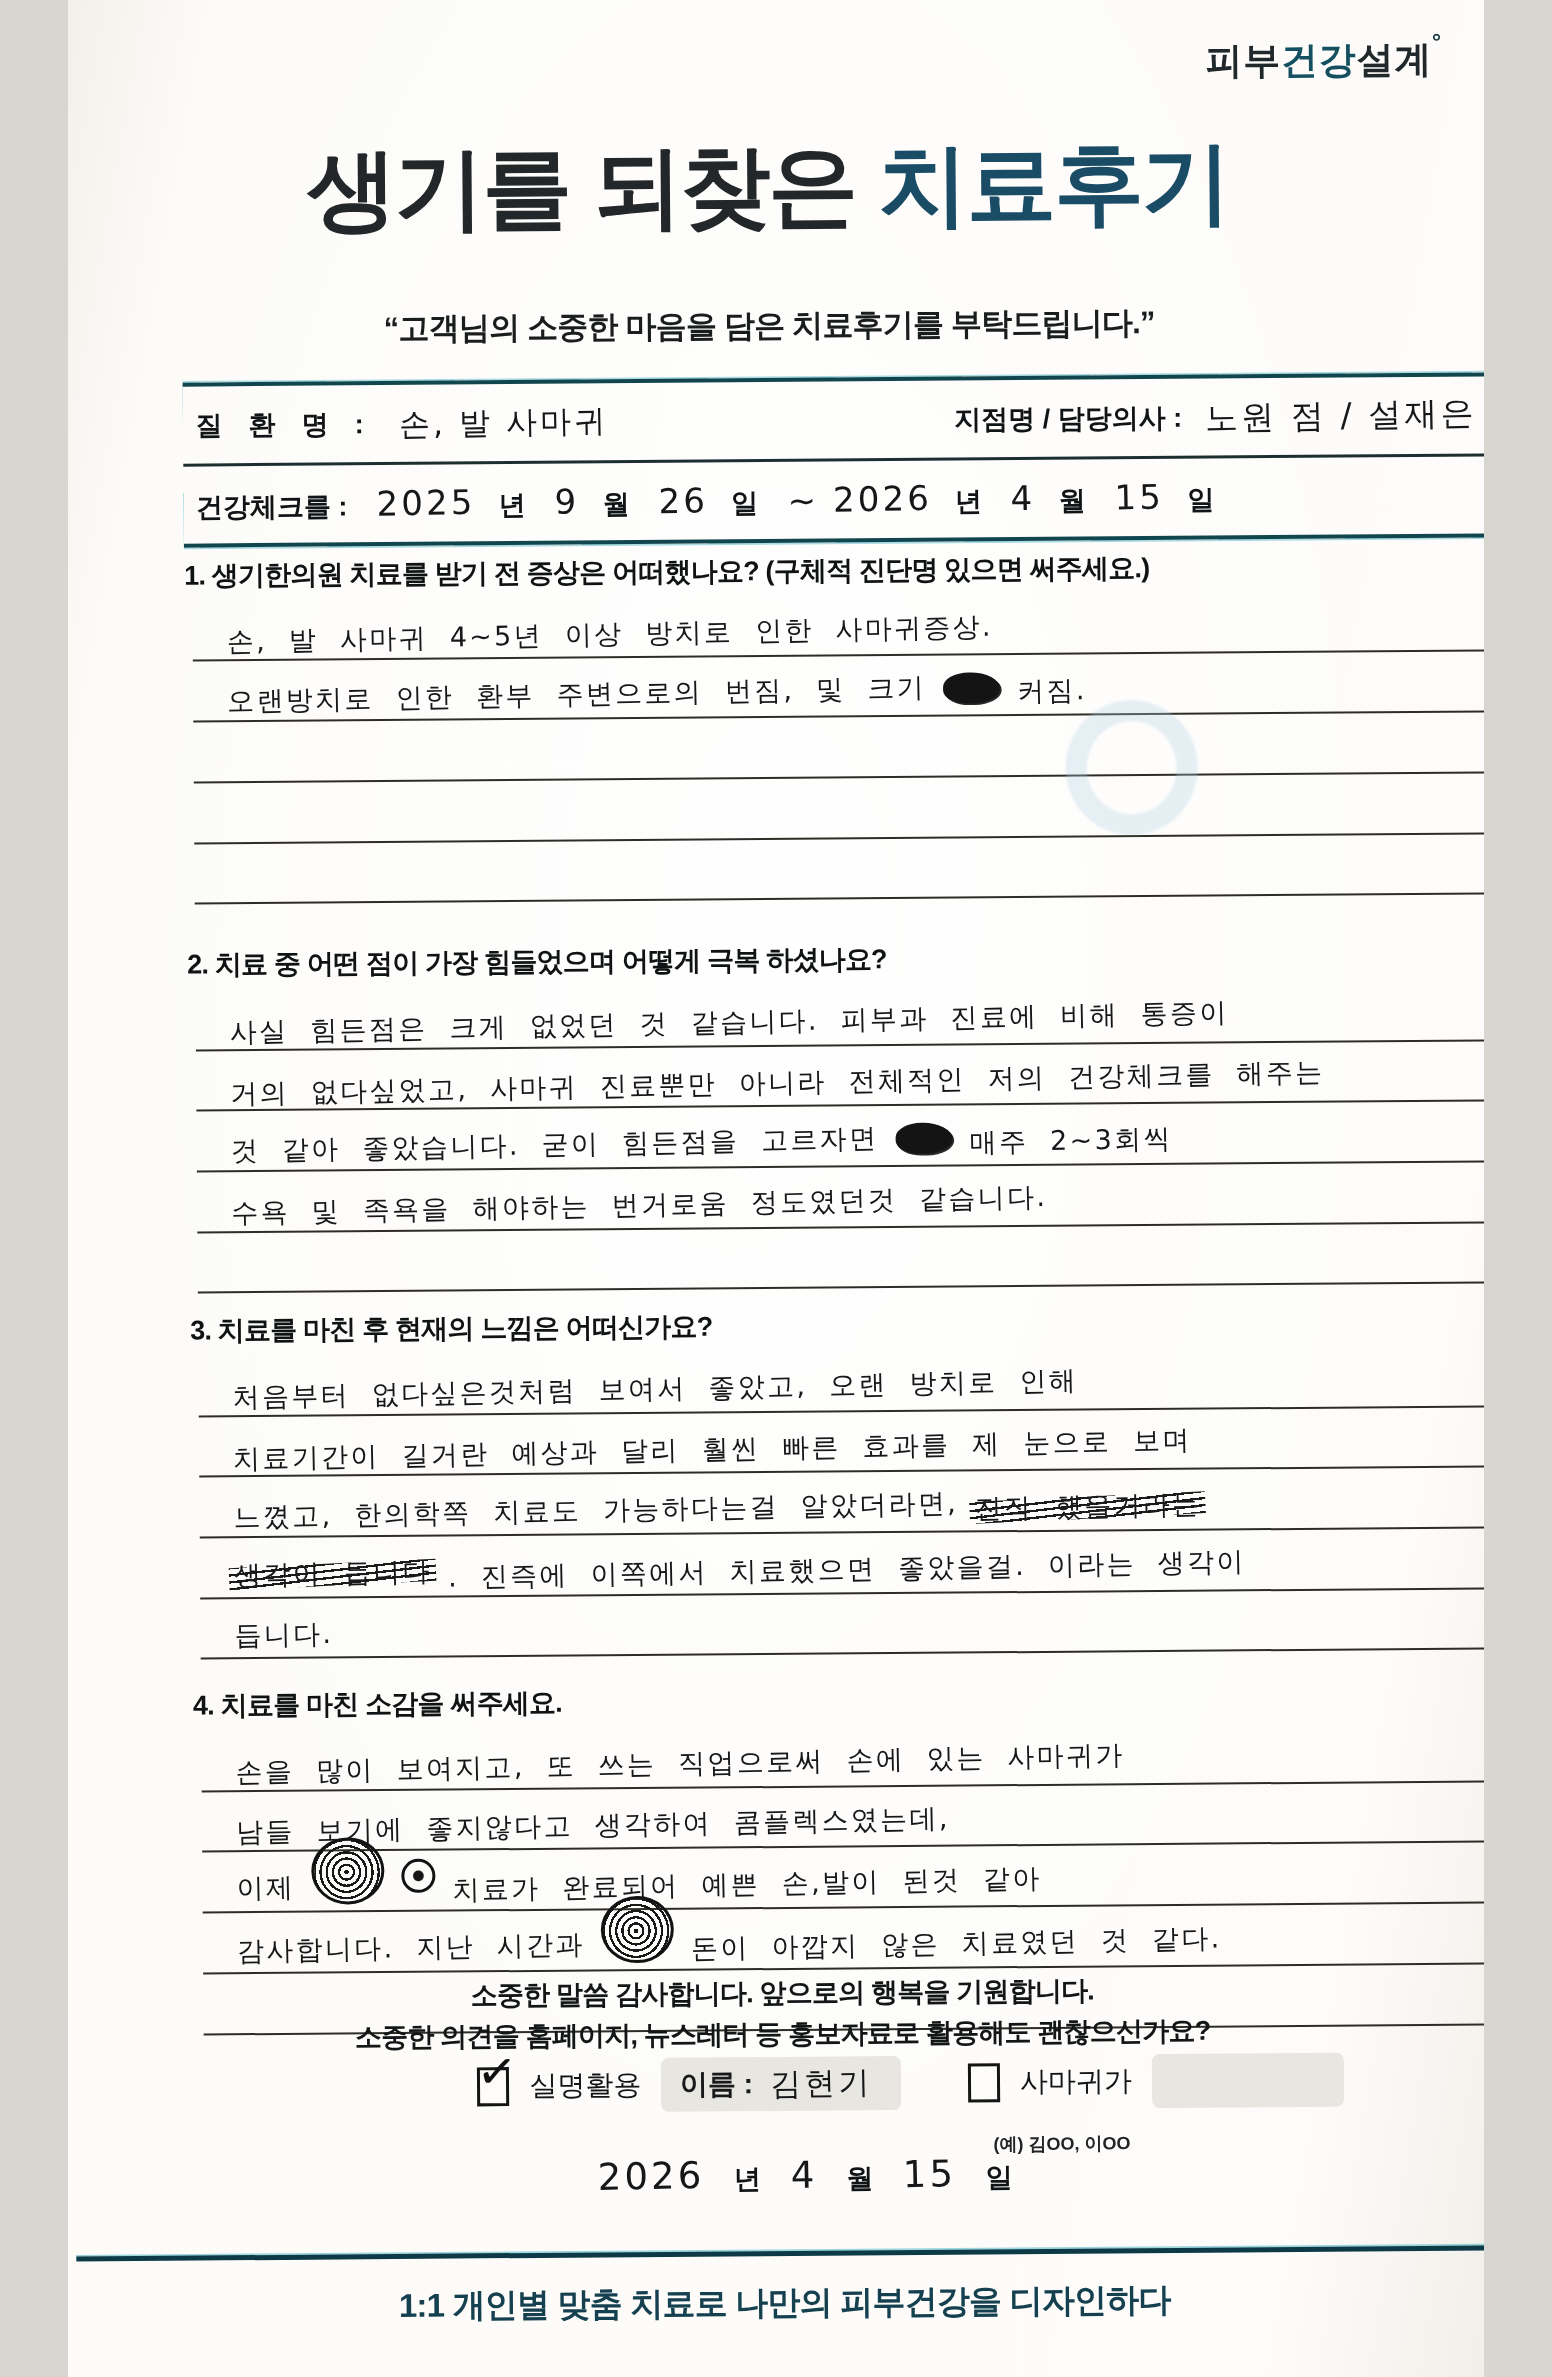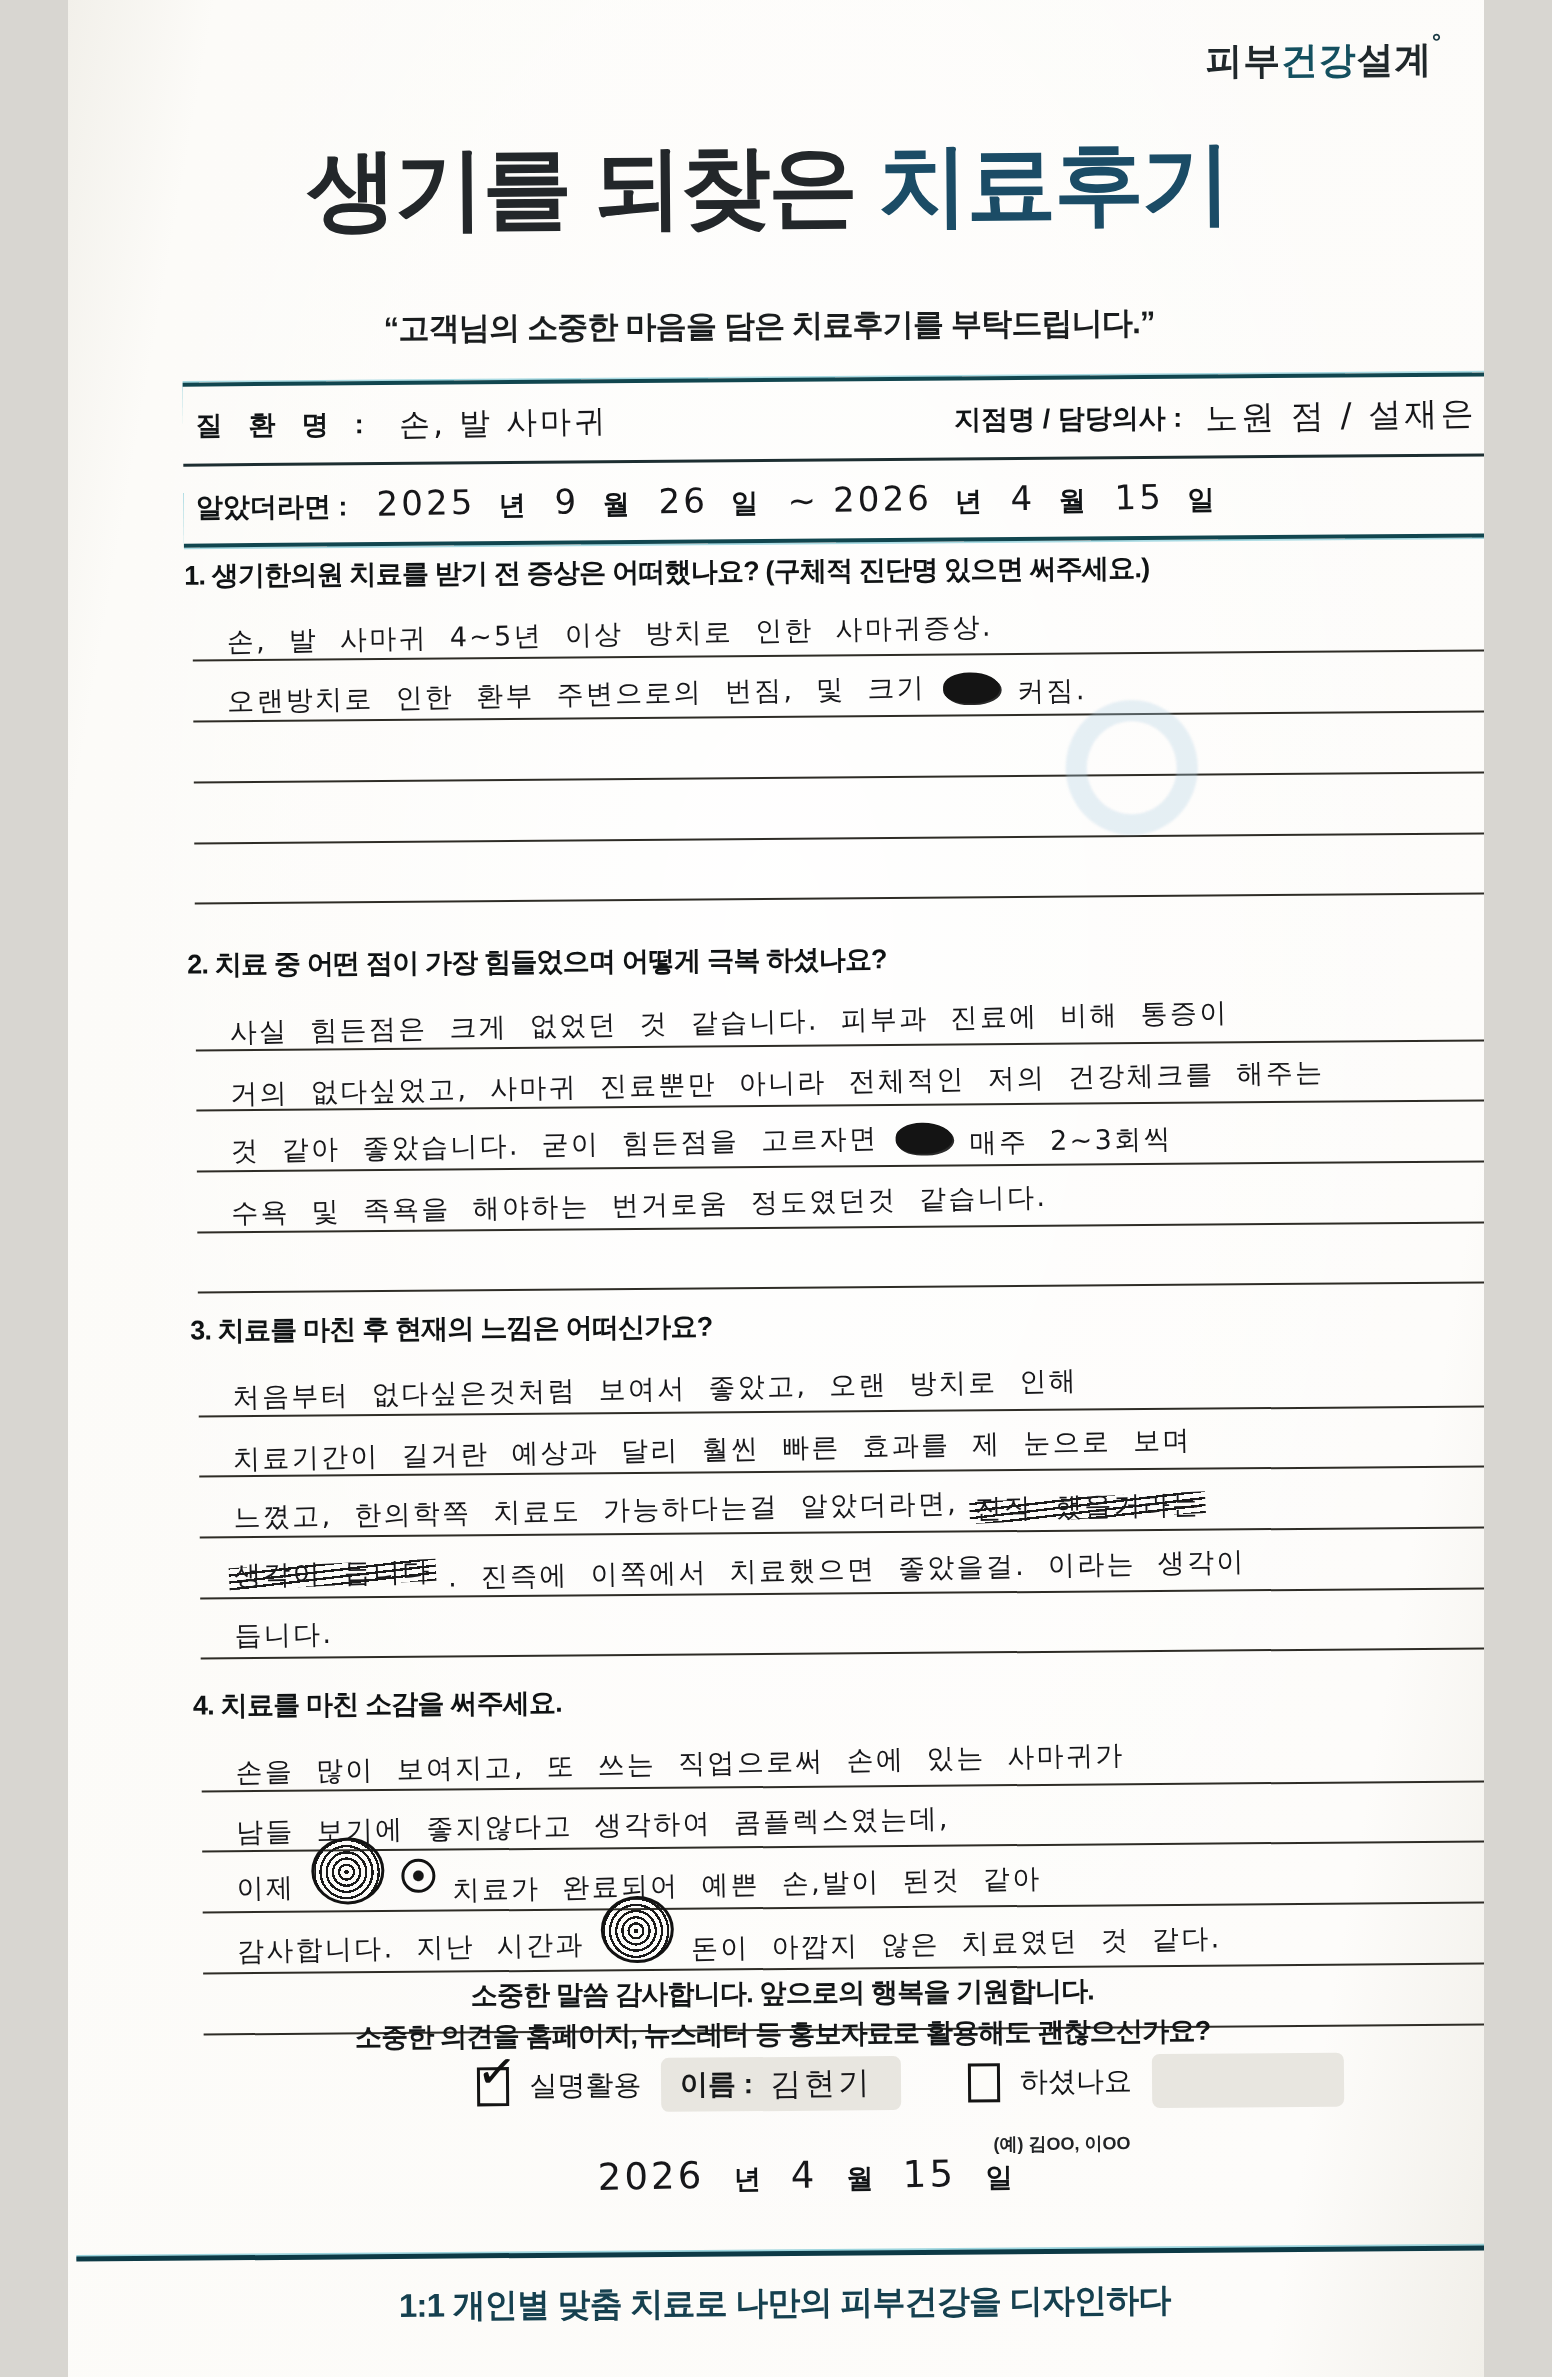--- a/index.html
+++ b/index.html
@@ -104,21 +104,21 @@
       <div class="info-row first">
         <span class="plabel sp">질 환 명 :</span>
         <span class="hw val-disease">손, 발 사마귀</span>
         <span class="right-field">
           <span class="plabel">지점명 / 담당의사 :</span>
           <span class="hw">노원 점 / 설재은</span>
         </span>
       </div>
       <div class="info-row">
         <span class="period">
-          <span class="plabel">알았더라면 :</span>
+          <span class="plabel">건강체크를 :</span>
         <span class="hw">2025</span>
             <span class="plabel">년</span>
             <span class="hw">9</span>
             <span class="plabel">월</span>
             <span class="hw">26</span>
             <span class="plabel">일</span>
             <span class="hw">~ 2026</span>
             <span class="plabel">년</span>
             <span class="hw">4</span>
             <span class="plabel">월</span>
@@ -222,21 +222,21 @@
     <div class="consent">
       <span class="checkbox">
         <span class="mark">✓</span>
       </span>
       <span class="consent-label">실명활용</span>
       <span class="graybox name">
         <span class="field-label">이름 :</span>
         <span class="hw">김현기</span>
       </span>
       <span class="checkbox"></span>
-      <span class="consent-label">하셨나요</span>
+      <span class="consent-label">사마귀가</span>
       <span class="graybox anon"></span>
     </div>
 
     <div class="example">(예) 김OO, 이OO</div>
 
     <div class="datewrap">
         <span class="hw">2026</span>
         <span class="plabel">년</span>
         <span class="hw">4</span>
         <span class="plabel">월</span>

